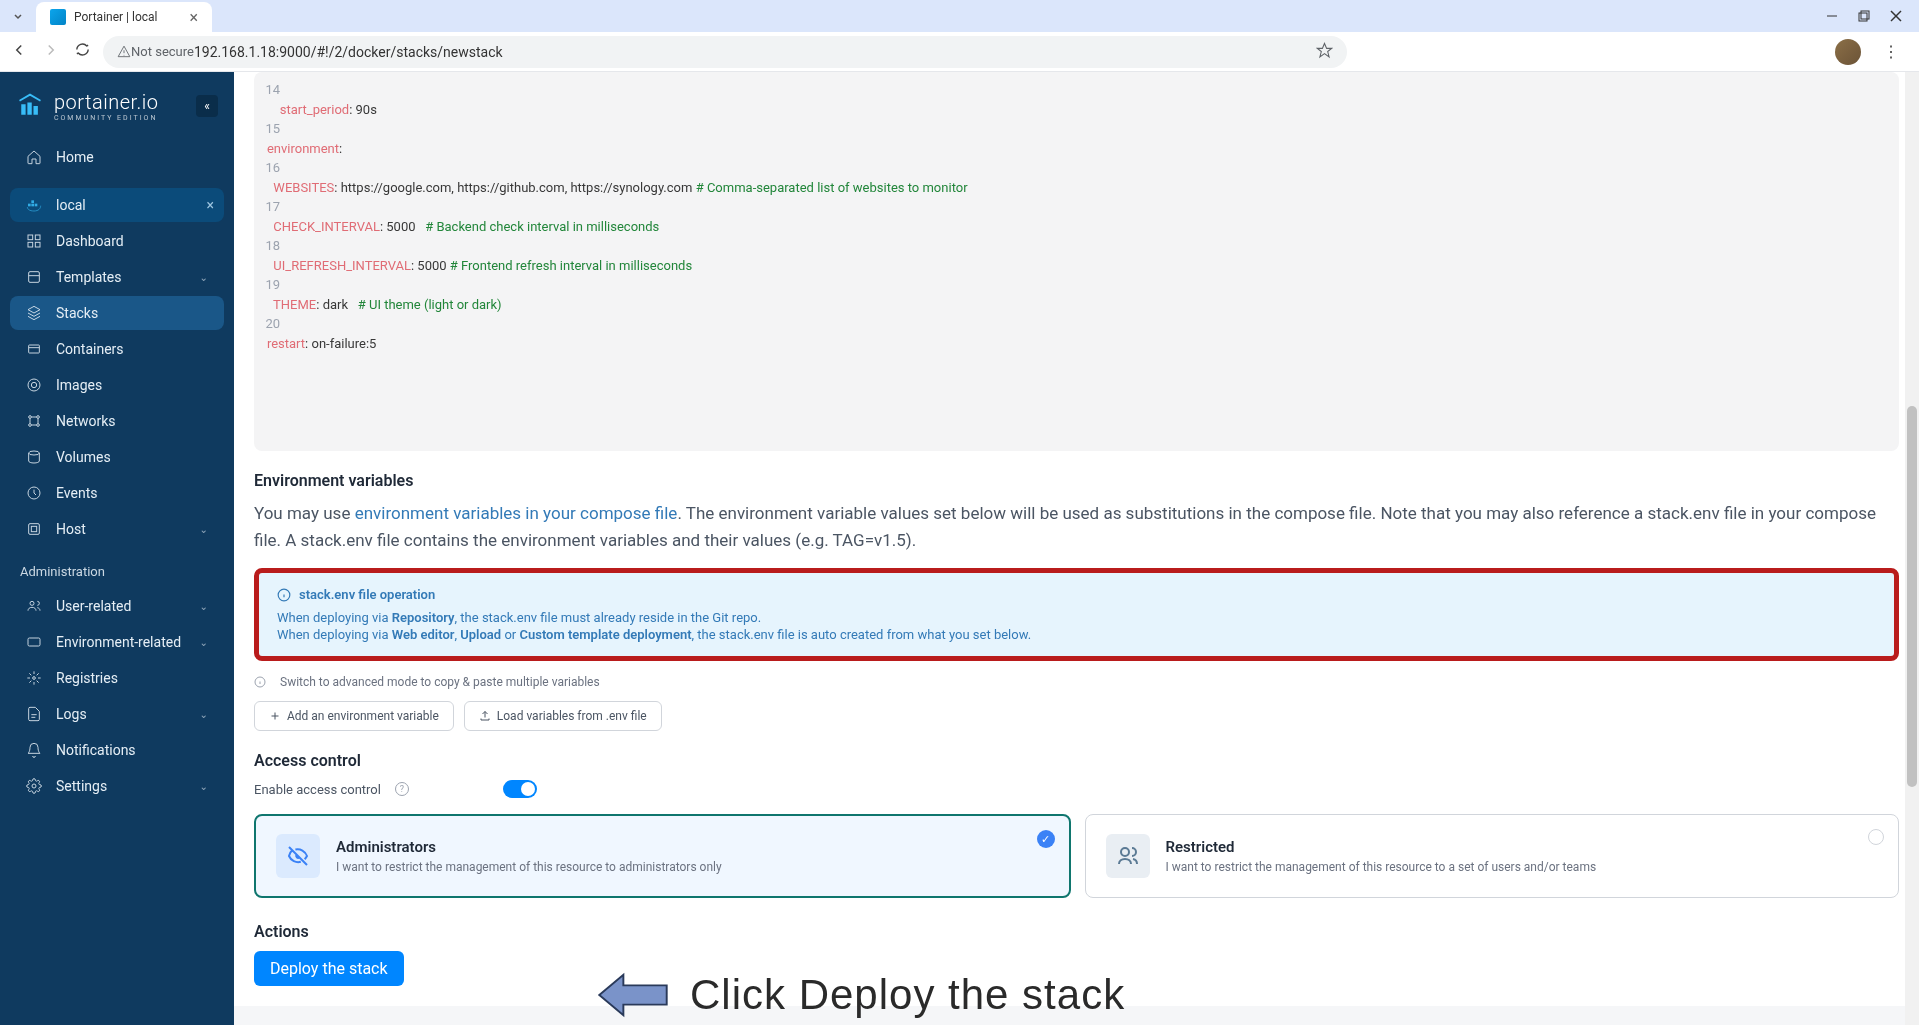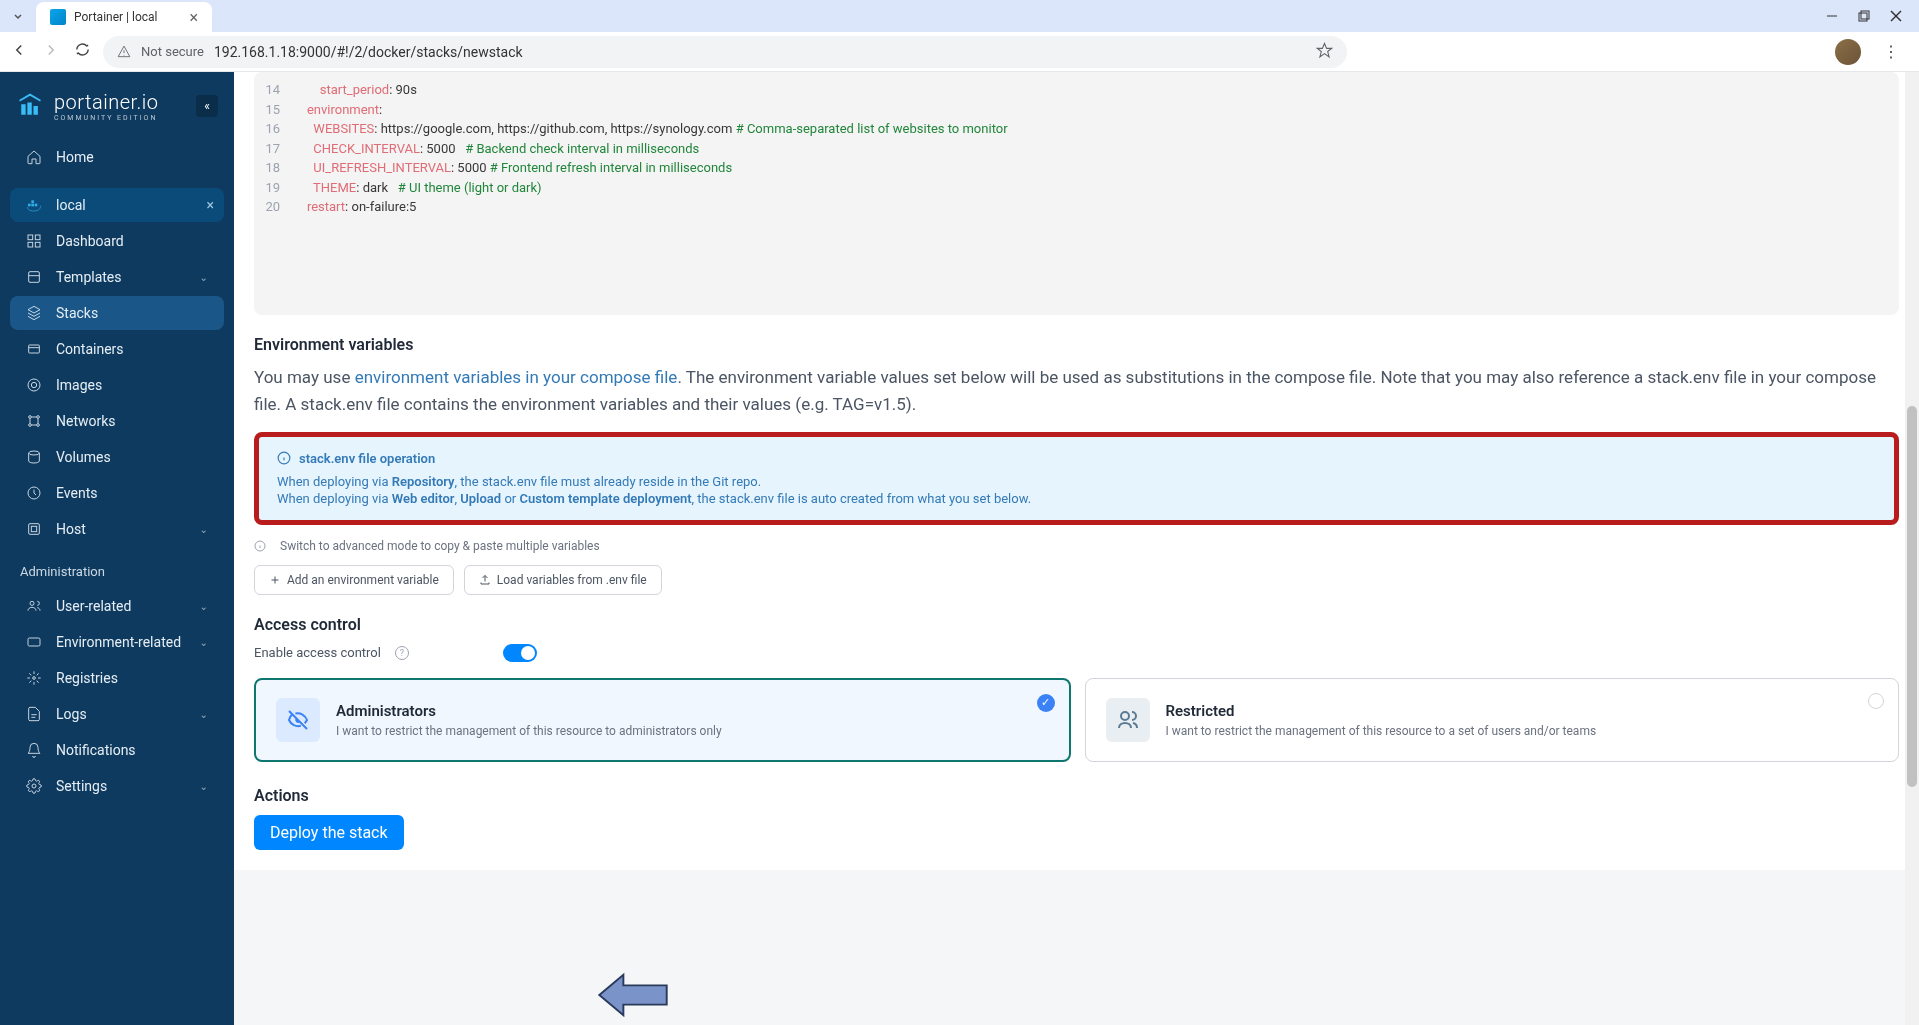--- a/index.html
+++ b/index.html
@@ -9,21 +9,21 @@
     .browser-top { height: 32px; background: #dbe6fb; display: flex; align-items: center; padding: 0 8px; }
     .tab-dropdown { width: 20px; height: 20px; display: flex; align-items: center; justify-content: center; margin-right: 8px; }
     .tab { background: #fff; border-radius: 8px 8px 0 0; padding: 6px 14px; display: flex; align-items: center; gap: 8px; font-size: 12px; color: #333; height: 30px; margin-top: 2px; }
     .tab-favicon { width: 16px; height: 16px; background: linear-gradient(135deg, #0ba5ec, #0284c7); border-radius: 2px; }
     .tab-close { margin-left: 24px; color: #666; font-size: 16px; cursor: pointer; }
     .window-controls { margin-left: auto; display: flex; gap: 18px; padding-right: 8px; }
     .wc { width: 14px; height: 14px; display: flex; align-items: center; justify-content: center; color: #444; }
     
     .browser-nav { height: 40px; background: #fff; display: flex; align-items: center; padding: 0 10px; gap: 12px; border-bottom: 1px solid #e5e7eb; }
     .nav-arrows { display: flex; gap: 14px; color: #444; }
-    .url-bar { flex: 1; background: #f1f3f4; border-radius: 20px; height: 32px; display: flex; align-items: center; padding: 0 14px; gap: 10px; font-size: 14px; color: #5f6368; max-width: 1244px; justify-content: flex-end; }
+    .url-bar { flex: 1; background: #f1f3f4; border-radius: 20px; height: 32px; display: flex; align-items: center; padding: 0 14px; font-size: 14px; color: #5f6368; max-width: 1244px; justify-content: flex-end; }
     .not-secure { font-size: 13px; }
     .url-text { color: #333; }
     .star-icon { color: #5f6368; margin-left: auto; }
     .profile-avatar { width: 26px; height: 26px; border-radius: 50%; background: linear-gradient(135deg, #8b6f47, #6b5337); margin-left: auto; }
     .kebab { margin: 0 10px; color: #444; }
     
     
     .app { display: flex; height: calc(100vh - 72px); }
     
     
@@ -42,21 +42,21 @@
     .nav-chevron { margin-left: auto; opacity: 0.6; font-size: 10px; }
     .nav-section { font-size: 13px; padding: 16px 20px 10px; color: #cbd8e3; }
     .nav-spacer { height: 12px; }
     
     
     .main { flex: 1; background: #f5f6f8; overflow-y: auto; position: relative; }
     .content { background: #fff; margin: 0; padding: 0 20px 20px; }
     
     
     .code-block { background: #f4f4f5; border-radius: 8px; padding: 8px 0; font-family: 'Consolas', 'Monaco', monospace; font-size: 13px; line-height: 1.5; margin-bottom: 20px; }
-    .code-line { display: flex; }
+    .code-line { display: flex; flex-direction: column; }
     .line-num { width: 40px; text-align: right; padding-right: 14px; color: #9ca3af; flex-shrink: 0; user-select: none; }
     .line-content { white-space: pre; }
     .c-key { color: #e06c75; }
     .c-val { color: #383838; }
     .c-comment { color: #22863a; }
     
     
     .section-h { font-size: 16px; font-weight: 600; color: #1f2937; margin: 20px 0 10px; }
     .section-p { font-size: 17px; color: #4b5563; line-height: 1.6; margin-bottom: 14px; }
     .link { color: #337ab7; }
@@ -448,19 +448,20 @@
       
       <h3 class="section-h">Actions</h3>
       <button class="deploy-btn">Deploy the stack</button>
       
     </div>
 
     <div class="annotation">
       <svg class="anno-arrow" viewBox="0 0 80 54">
         <path d="M75 17 L30 17 L30 6 L5 27 L30 48 L30 37 L75 37 Z" fill="#7a93c9" stroke="#2a3a5a" stroke-width="2"></path>
       </svg>
+      <span class="anno-text">Click Deploy the stack</span>
     </div>
 
     <div class="scrollbar-track">
       <div class="scrollbar-thumb"></div>
     </div>
   </div>
 </div>
 
 </body></html>

